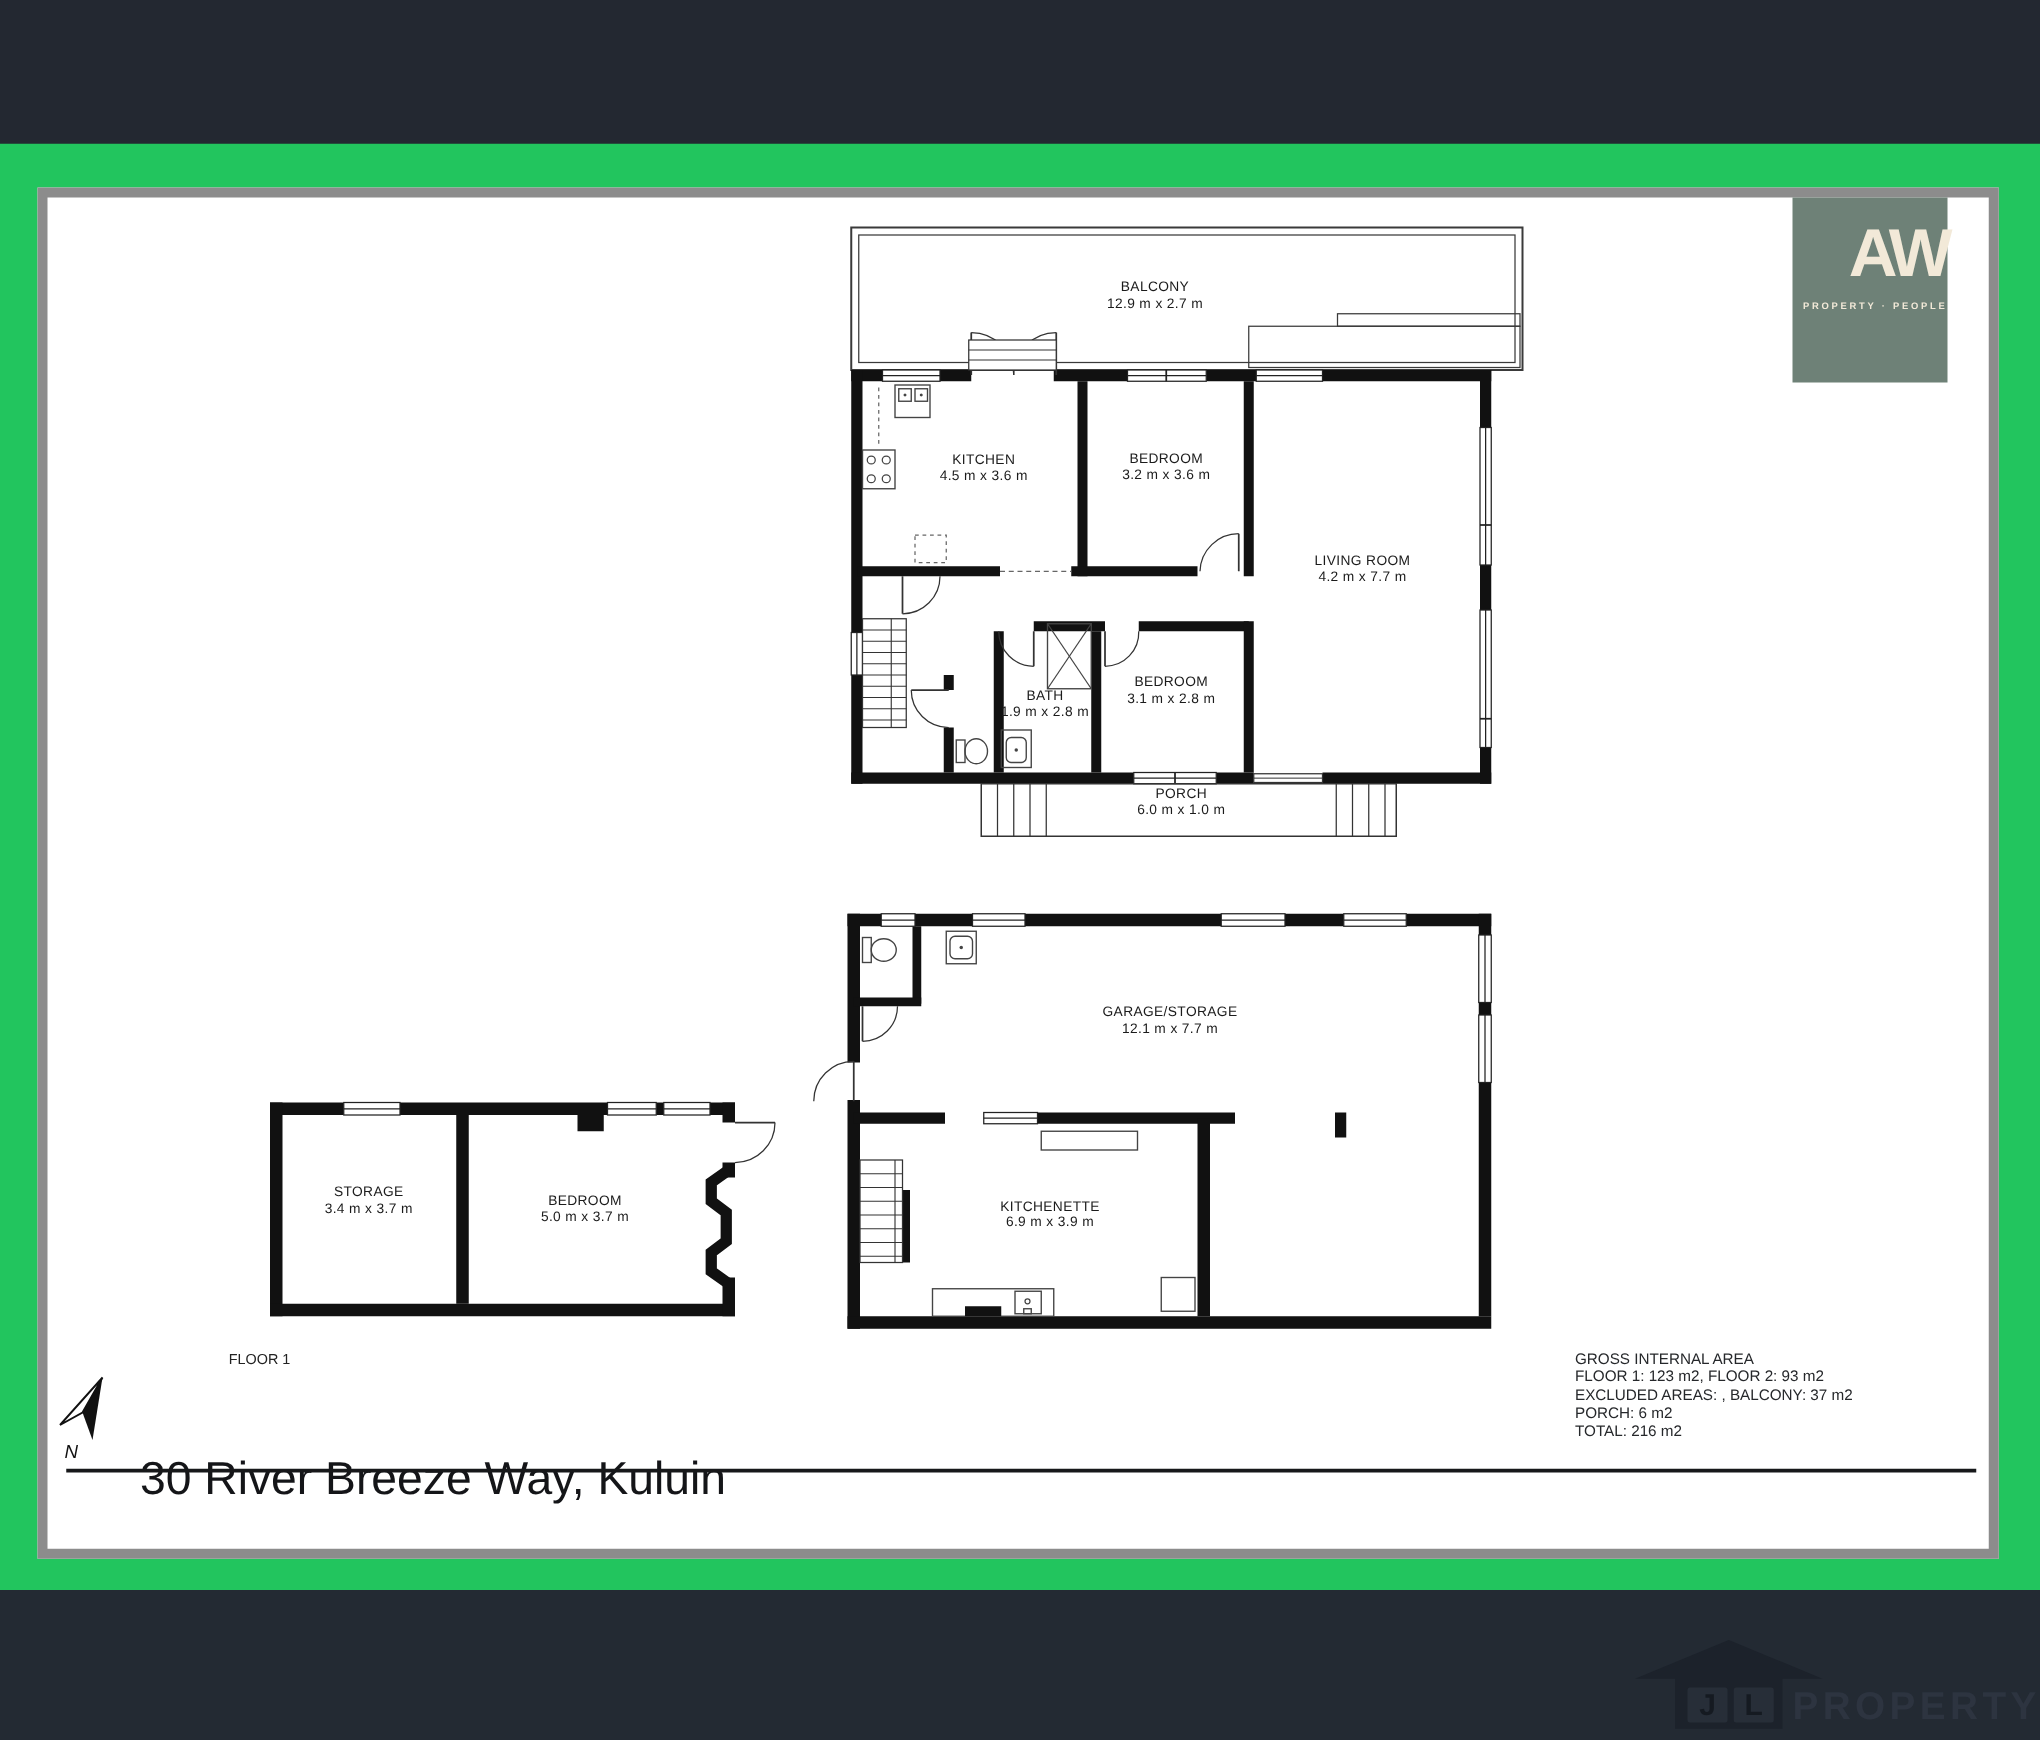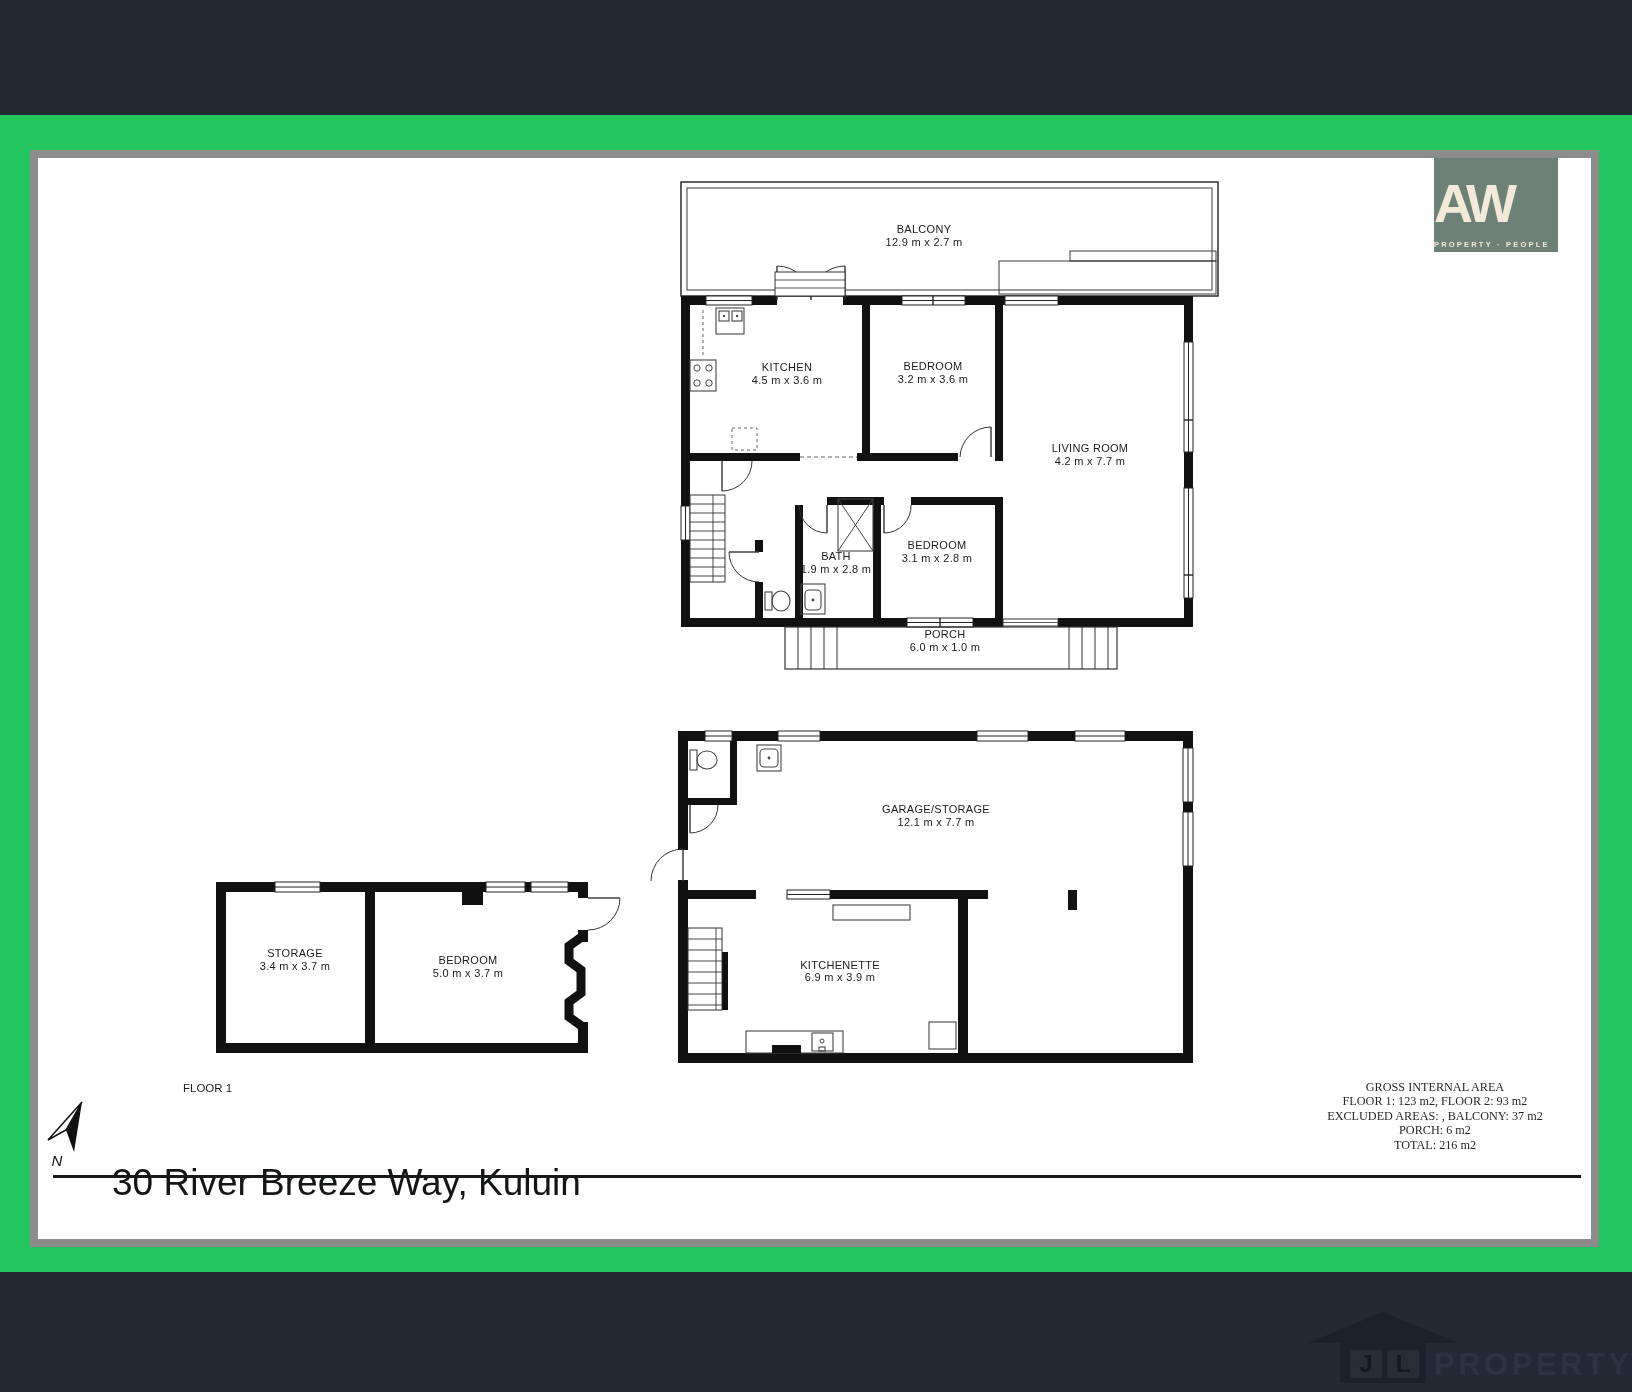--- a/index.html
+++ b/index.html
@@ -4,31 +4,31 @@
 <style>
   html,body{margin:0;padding:0;background:#fff;}
   #stage{position:relative;width:1632px;height:1392px;overflow:hidden;background:#22c55e;
          font-family:"Liberation Sans",sans-serif;}
   .bar{position:absolute;left:0;width:1632px;}
   #top-bar{top:0;height:115px;background:#232831;}
   #bottom-bar{top:1272px;height:120px;background:#232a33;}
   #sheet{position:absolute;left:30px;top:150px;width:1553px;height:1081px;
          border:8px solid #8c8c8c;background:#fff;}
   #plan-svg{position:absolute;left:0;top:0;width:1632px;height:1392px;}
-  #aw-logo{position:absolute;left:1434px;top:158px;width:124px;height:94px;
-           background:#6e8177;text-align:left;}
+  #aw-logo{position:absolute;left:1434px;top:158px;width:124px;height:148px;
+           background:#6e8177;text-align:right;}
   #aw-logo .mono{margin-top:16px;font-size:54px;font-weight:700;letter-spacing:-4px;
                  color:#f2e9d8;line-height:58px;}
   #aw-logo .tag{margin-top:8px;font-size:7.5px;font-weight:700;letter-spacing:2.2px;
                 color:#f2e9d8;}
   #floor1-label{position:absolute;left:183px;top:1082px;font-size:11.5px;color:#222;}
   #address{position:absolute;left:112px;top:1162px;font-size:37px;color:#141518;
            letter-spacing:0px;}
-  #area-summary{position:absolute;left:1260px;top:1080px;width:350px;text-align:center;
-                font-family:Liberation Serif, serif;
+  #area-summary{position:absolute;left:1260px;top:1080px;width:350px;text-align:left;
+                font-family:Liberation Sans, sans-serif;
                 font-size:12.2px;line-height:14.4px;color:#26282b;}
   #divider{position:absolute;left:53px;top:1175px;width:1528px;height:3px;background:#17181a;}
   #disclaimer{position:absolute;left:53px;top:1191px;font-size:11.2px;line-height:14.3px;
               color:#333;}
 </style>
 </head>
 <body>
 
 <div id="stage">
 

